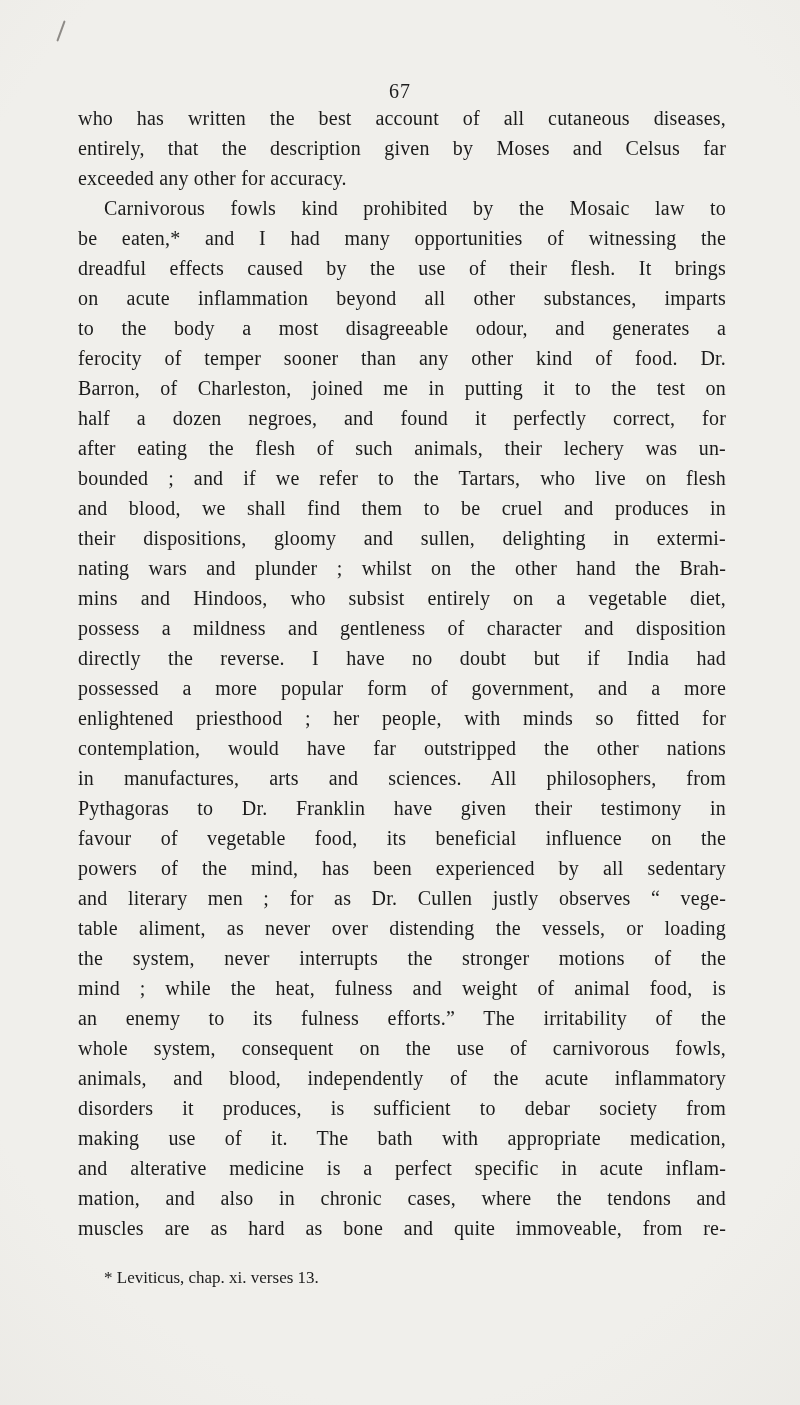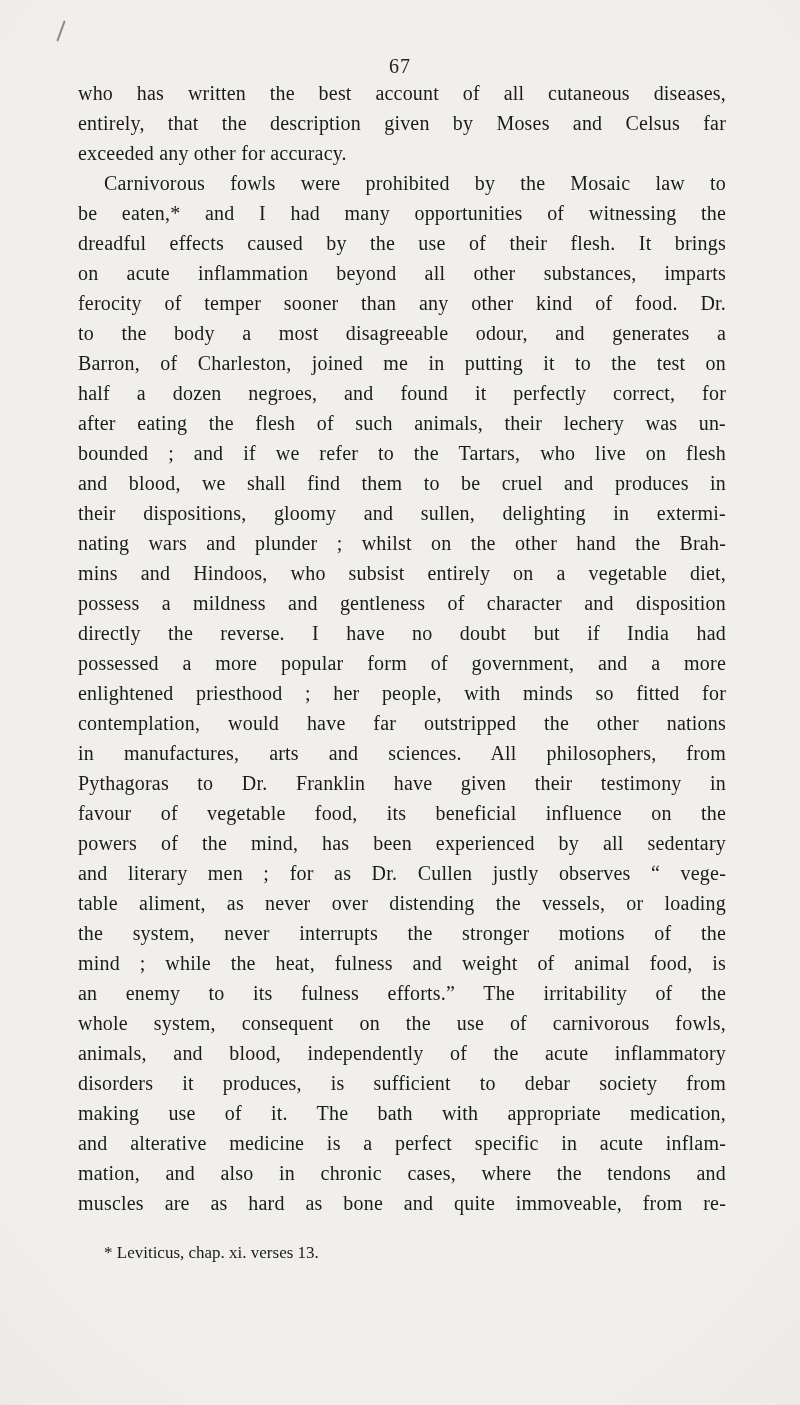--- a/index.html
+++ b/index.html
@@ -27,21 +27,21 @@
     left: 60px;
     top: 20px;
     width: 2px;
     height: 22px;
     background: #6d6a66;
     transform: rotate(20deg);
     border-radius: 2px;
     opacity: 0.75;
   }
   .page-number {
-    padding-top: 55px;
+    padding-top: 80px;
     text-align: center;
     font-size: 20px;
     letter-spacing: 1px;
     color: #1e1e1e;
   }
   .text-block {
     margin: 0 74px 0 78px;
     font-size: 20px;
     line-height: 30px;
     letter-spacing: 0.2px;
@@ -73,26 +73,26 @@
 <div class="page">
   <div class="scan-mark"></div>
   <div class="page-number">67</div>
   <div class="text-block">
       <div class="paragraph">
         <div class="line">who has written the best account of all cutaneous diseases,</div>
         <div class="line">entirely, that the description given by Moses and Celsus far</div>
         <div class="line last">exceeded any other for accuracy.</div>
       </div>
       <div class="paragraph indent">
-        <div class="line">Carnivorous fowls were prohibited by the Mosaic law to</div>
+        <div class="line">Carnivorous fowls kind prohibited by the Mosaic law to</div>
         <div class="line">be eaten,* and I had many opportunities of witnessing the</div>
         <div class="line">dreadful effects caused by the use of their flesh. It brings</div>
         <div class="line">on acute inflammation beyond all other substances, imparts</div>
+        <div class="line">to the body a most disagreeable odour, and generates a</div>
         <div class="line">ferocity of temper sooner than any other kind of food. Dr.</div>
-        <div class="line">to the body a most disagreeable odour, and generates a</div>
         <div class="line">Barron, of Charleston, joined me in putting it to the test on</div>
         <div class="line">half a dozen negroes, and found it perfectly correct, for</div>
         <div class="line">after eating the flesh of such animals, their lechery was un-</div>
         <div class="line">bounded ; and if we refer to the Tartars, who live on flesh</div>
         <div class="line">and blood, we shall find them to be cruel and produces in</div>
         <div class="line">their dispositions, gloomy and sullen, delighting in extermi-</div>
         <div class="line">nating wars and plunder ; whilst on the other hand the Brah-</div>
         <div class="line">mins and Hindoos, who subsist entirely on a vegetable diet,</div>
         <div class="line">possess a mildness and gentleness of character and disposition</div>
         <div class="line">directly the reverse. I have no doubt but if India had</div>

